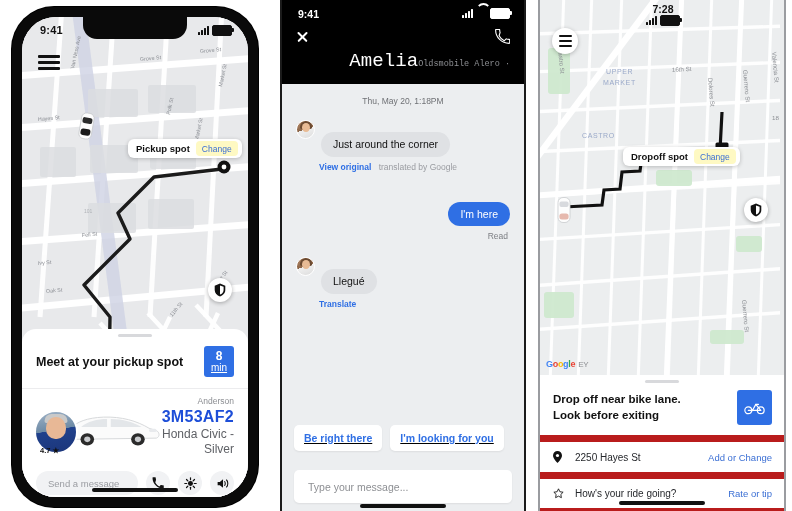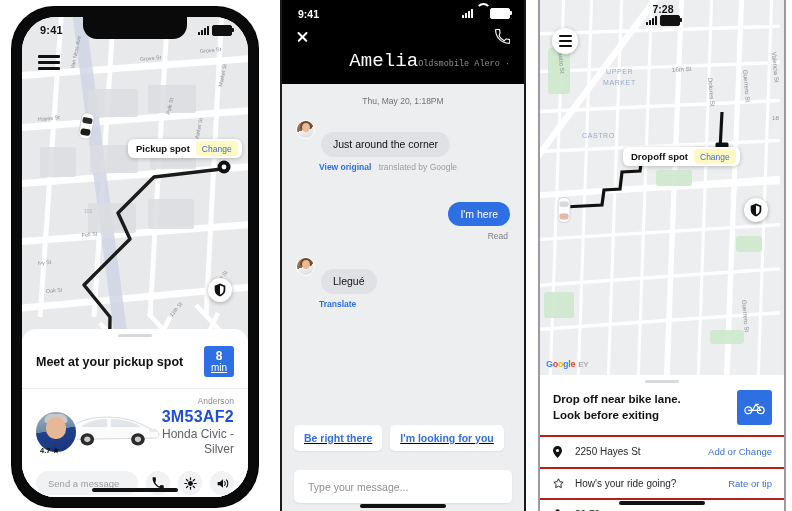--- a/index.html
+++ b/index.html
@@ -229,22 +229,22 @@
   .gwm .ey{color:#8a8c90;font-weight:normal;margin-left:3px;font-size:8px;}
 
   .card3{position:absolute;left:0;right:0;top:375px;bottom:0;background:#fff;}
   .c3-row1{display:flex;align-items:center;justify-content:space-between;padding:7px 12px 10px 13px;}
   .c3-title{font-size:11.5px;font-weight:bold;color:#111;line-height:1.35;}
   .bikebtn{
     width:35px;height:35px;background:#2f6fe4;border-radius:3px;
     display:flex;align-items:center;justify-content:center;flex:0 0 auto;
   }
   .listrow{
-    display:flex;align-items:flex-start;padding:9px 12px 9px 13px;
-    border-top:2px solid #b91c1c;
+    display:flex;align-items:flex-end;padding:9px 12px 9px 13px;
+    border-top:7px solid #b91c1c;
   }
   .lico{width:22px;flex:0 0 auto;display:flex;align-items:center;justify-content:flex-start;}
   .ltxt{flex:1;font-size:10px;color:#26282c;}
   .lact{font-size:9.5px;color:#3b6fd4;}
   .homebar3{
     position:absolute;left:50%;transform:translateX(-50%);bottom:6px;
     width:86px;height:4px;border-radius:3px;background:#111;z-index:40;
   }
 </style>
 </head>

